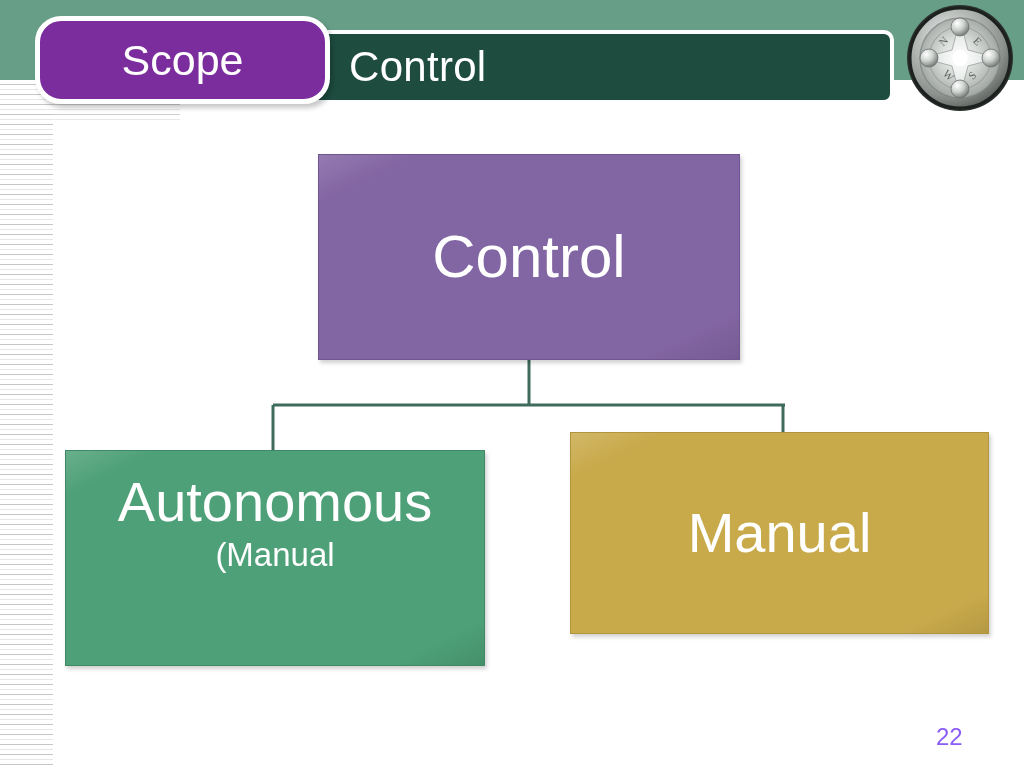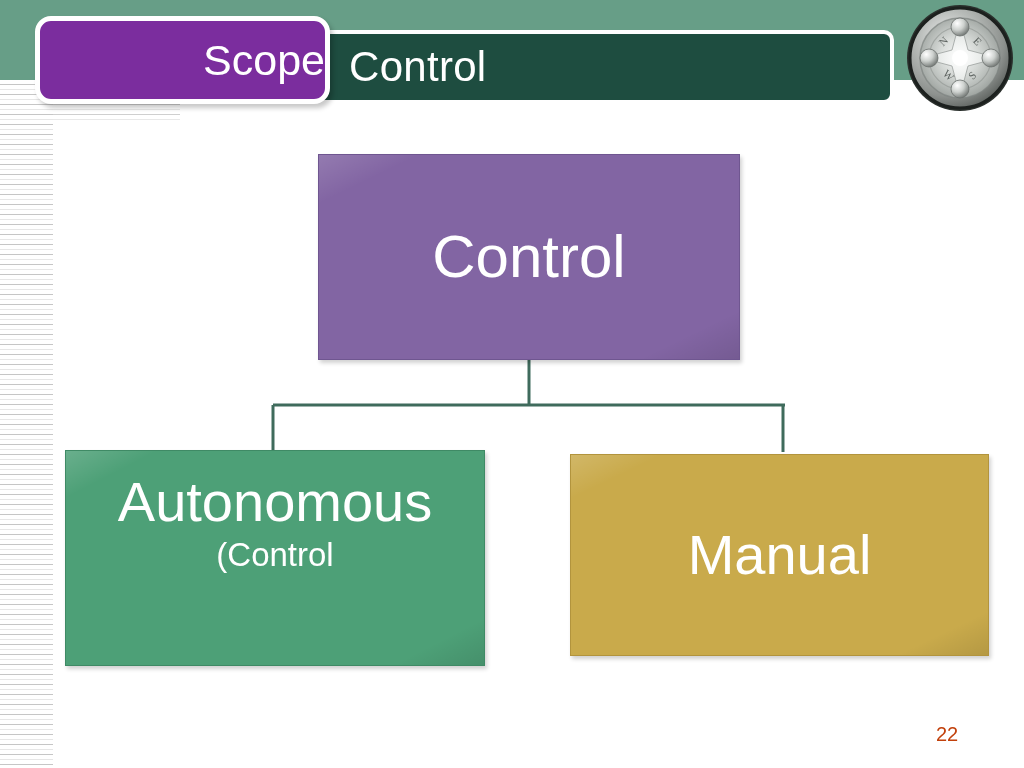--- a/index.html
+++ b/index.html
@@ -91,24 +91,24 @@
   }
 
   .scope-tab {
     position: absolute;
     left: 35px;
     top: 16px;
     width: 295px;
     height: 88px;
     background: #7B2D9E;
     border: 5px solid #ffffff;
-    border-radius: 16px;
+    border-radius: 26px;
     display: flex;
     align-items: center;
-    justify-content: flex-end;
+    justify-content: center;
     box-shadow: 3px 4px 5px rgba(0,0,0,0.22);
     z-index: 5;
   }
   .scope-tab-label {
     color: #ffffff;
     font-size: 43px;
     line-height: 1;
     white-space: nowrap;
   }
 
@@ -182,42 +182,42 @@
   }
   .node-left .sub1,
   .node-left .sub2 {
     font-size: 33px;
     line-height: 1.18;
   }
   .node-left .sub1 { margin-top: 6px; }
 
   .node-right {
     left: 570px;
-    top: 454px;
+    top: 432px;
     width: 419px;
     height: 202px;
     background: #C9AA4B;
     border: 1px solid #b2943d;
     box-shadow: 2px 3px 4px rgba(0,0,0,0.18);
     background-image:
       linear-gradient(to bottom right, rgba(255,255,255,0.16), rgba(255,255,255,0) 11%),
       linear-gradient(to top left, rgba(0,0,0,0.10), rgba(0,0,0,0) 11%);
   }
   .node-right .title {
     font-size: 56px;
     line-height: 1.02;
   }
 
   
   .page-number {
     position: absolute;
     left: 936px;
     top: 723px;
-    font-size: 20px;
-    color: #c2410c;
+    font-size: 24px;
+    color: #8b5cf6;
   }
 </style>
 </head>
 <body>
 
 <div id="slide">
 
   <div class="edge-stripes-upper"></div>
   <div class="edge-stripes"></div>
 
@@ -284,21 +284,21 @@
       <line x1="783" y1="405" x2="783" y2="452"></line>
     </g>
   </svg>
 
   <div class="node node-root">
     <div class="line1">Control</div>
   </div>
 
   <div class="node node-left">
     <div class="title">Autonomous</div>
-    <div class="sub1">(Control</div>
+    <div class="sub1">(Manual</div>
   </div>
 
   <div class="node node-right">
     <div class="title">Manual</div>
   </div>
 
   <div class="page-number">22</div>
 
 </div>
 

